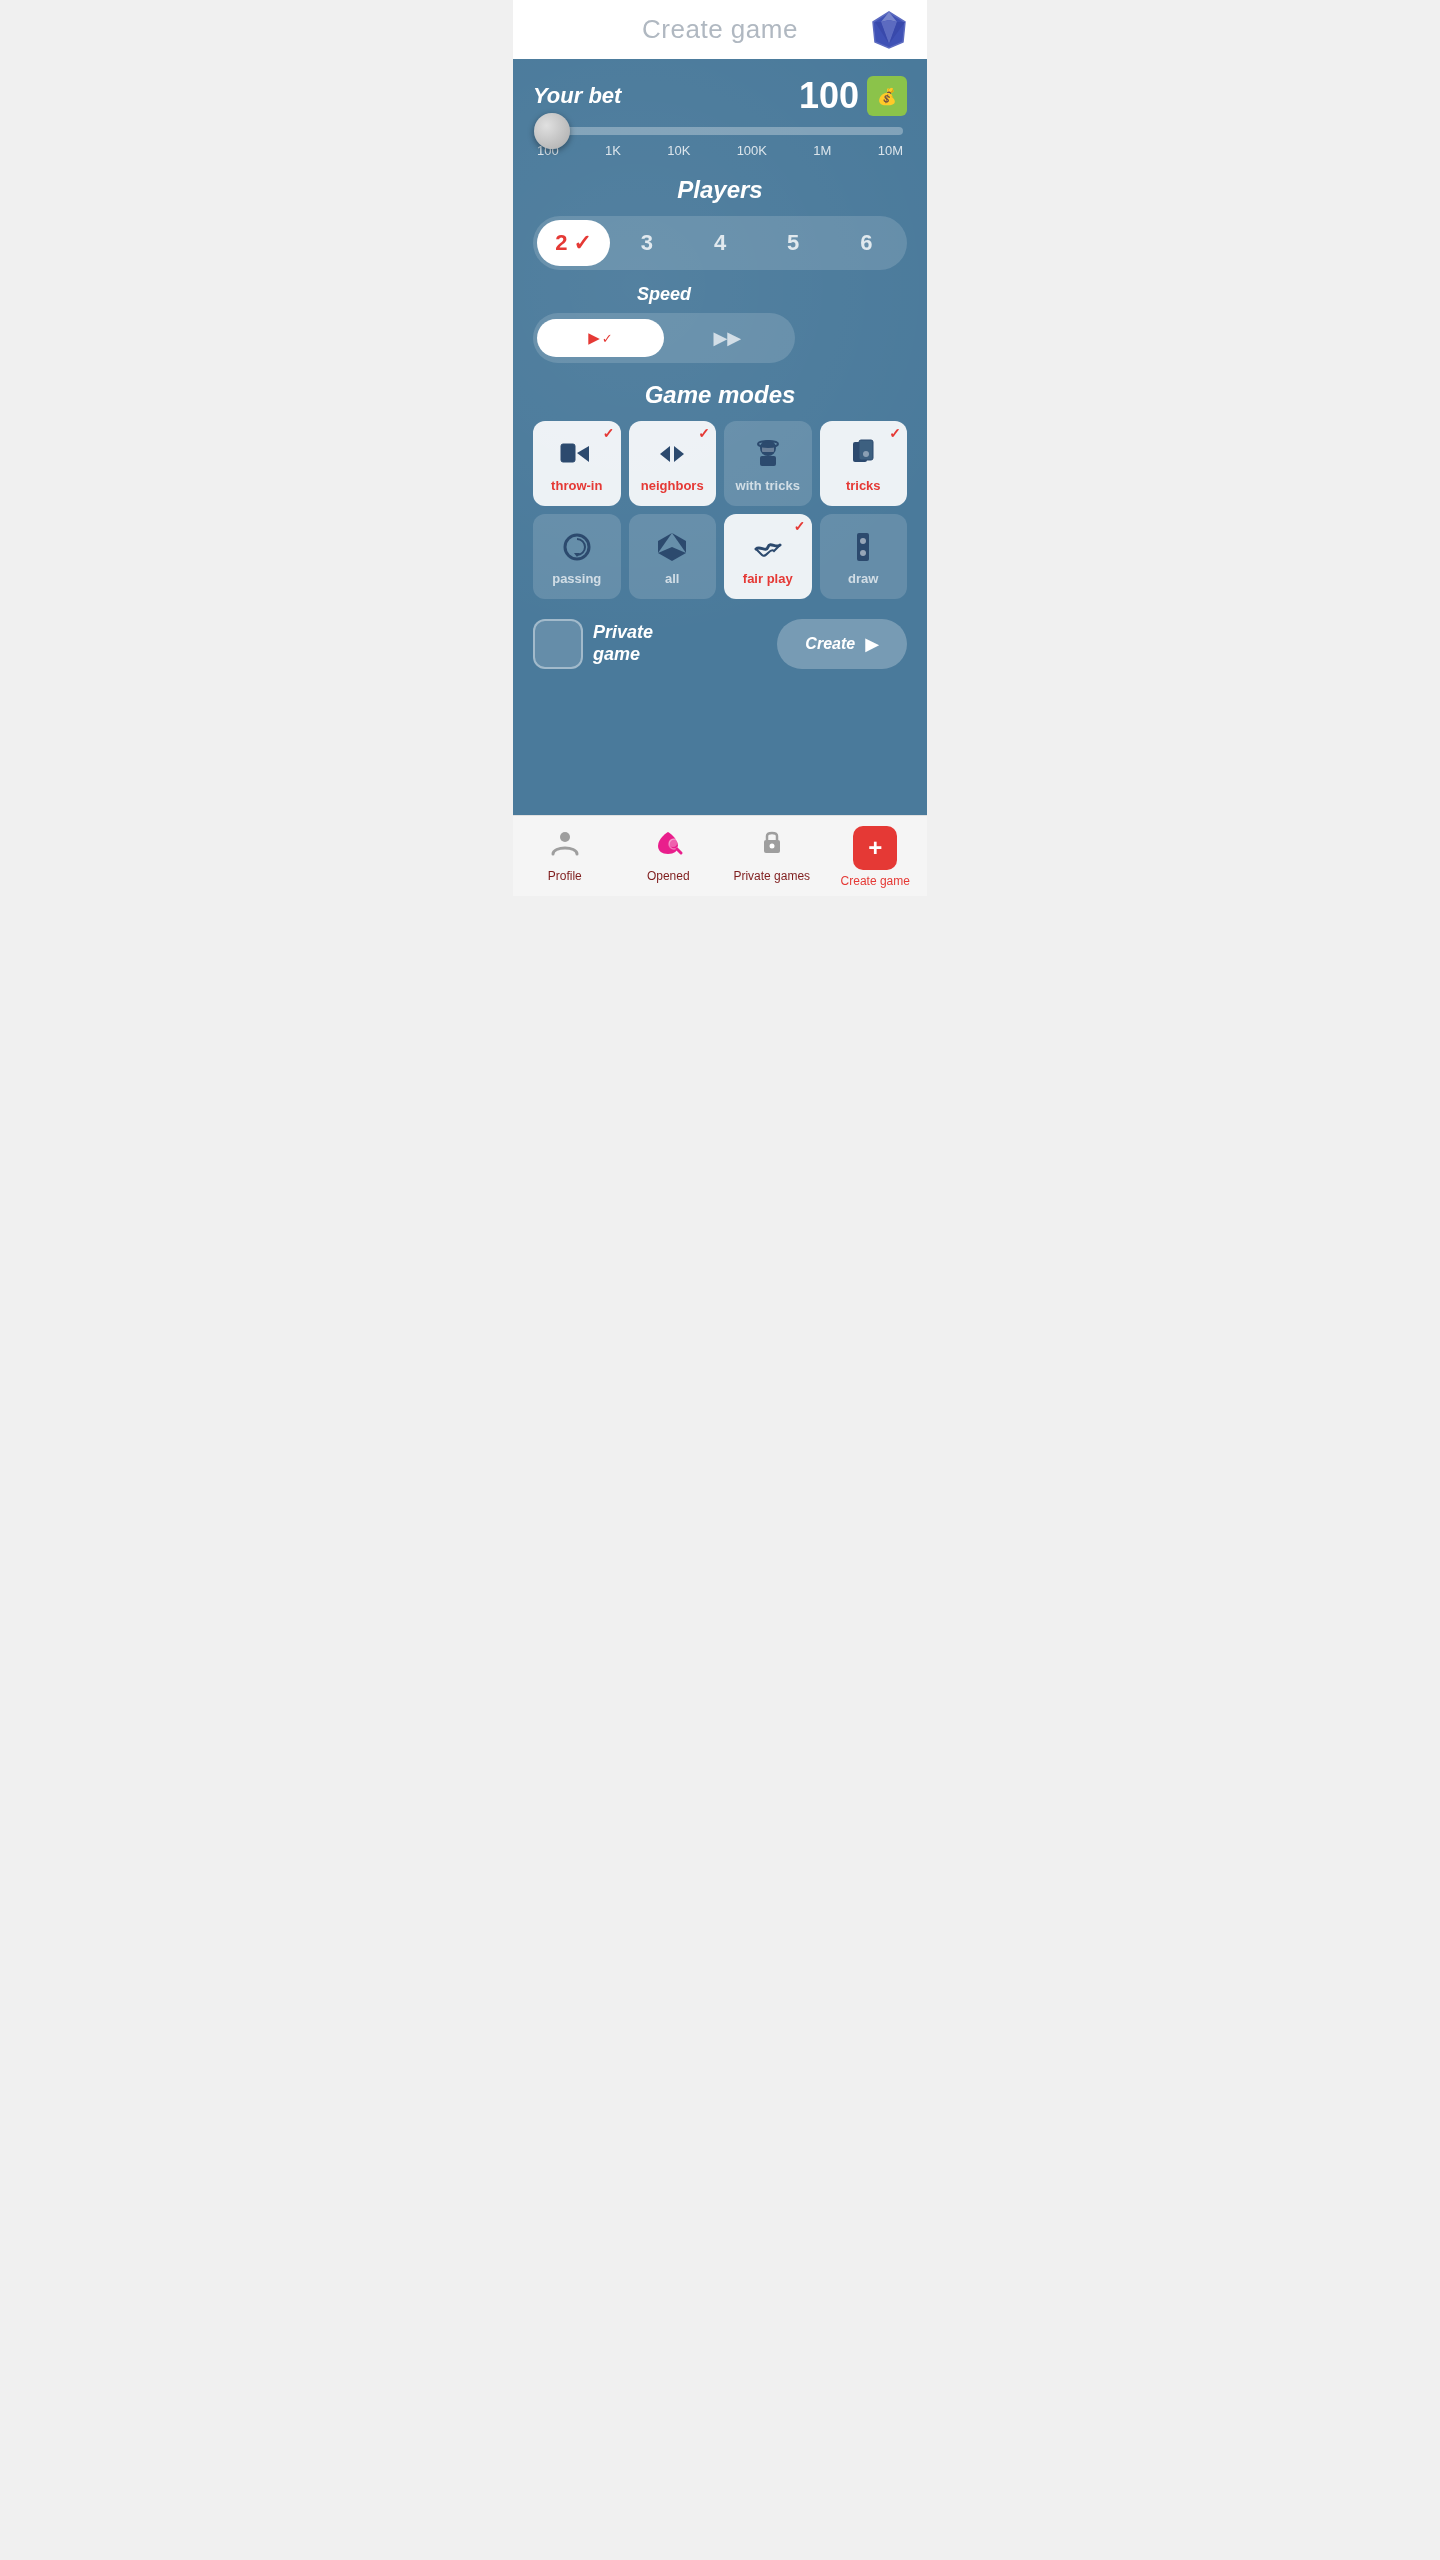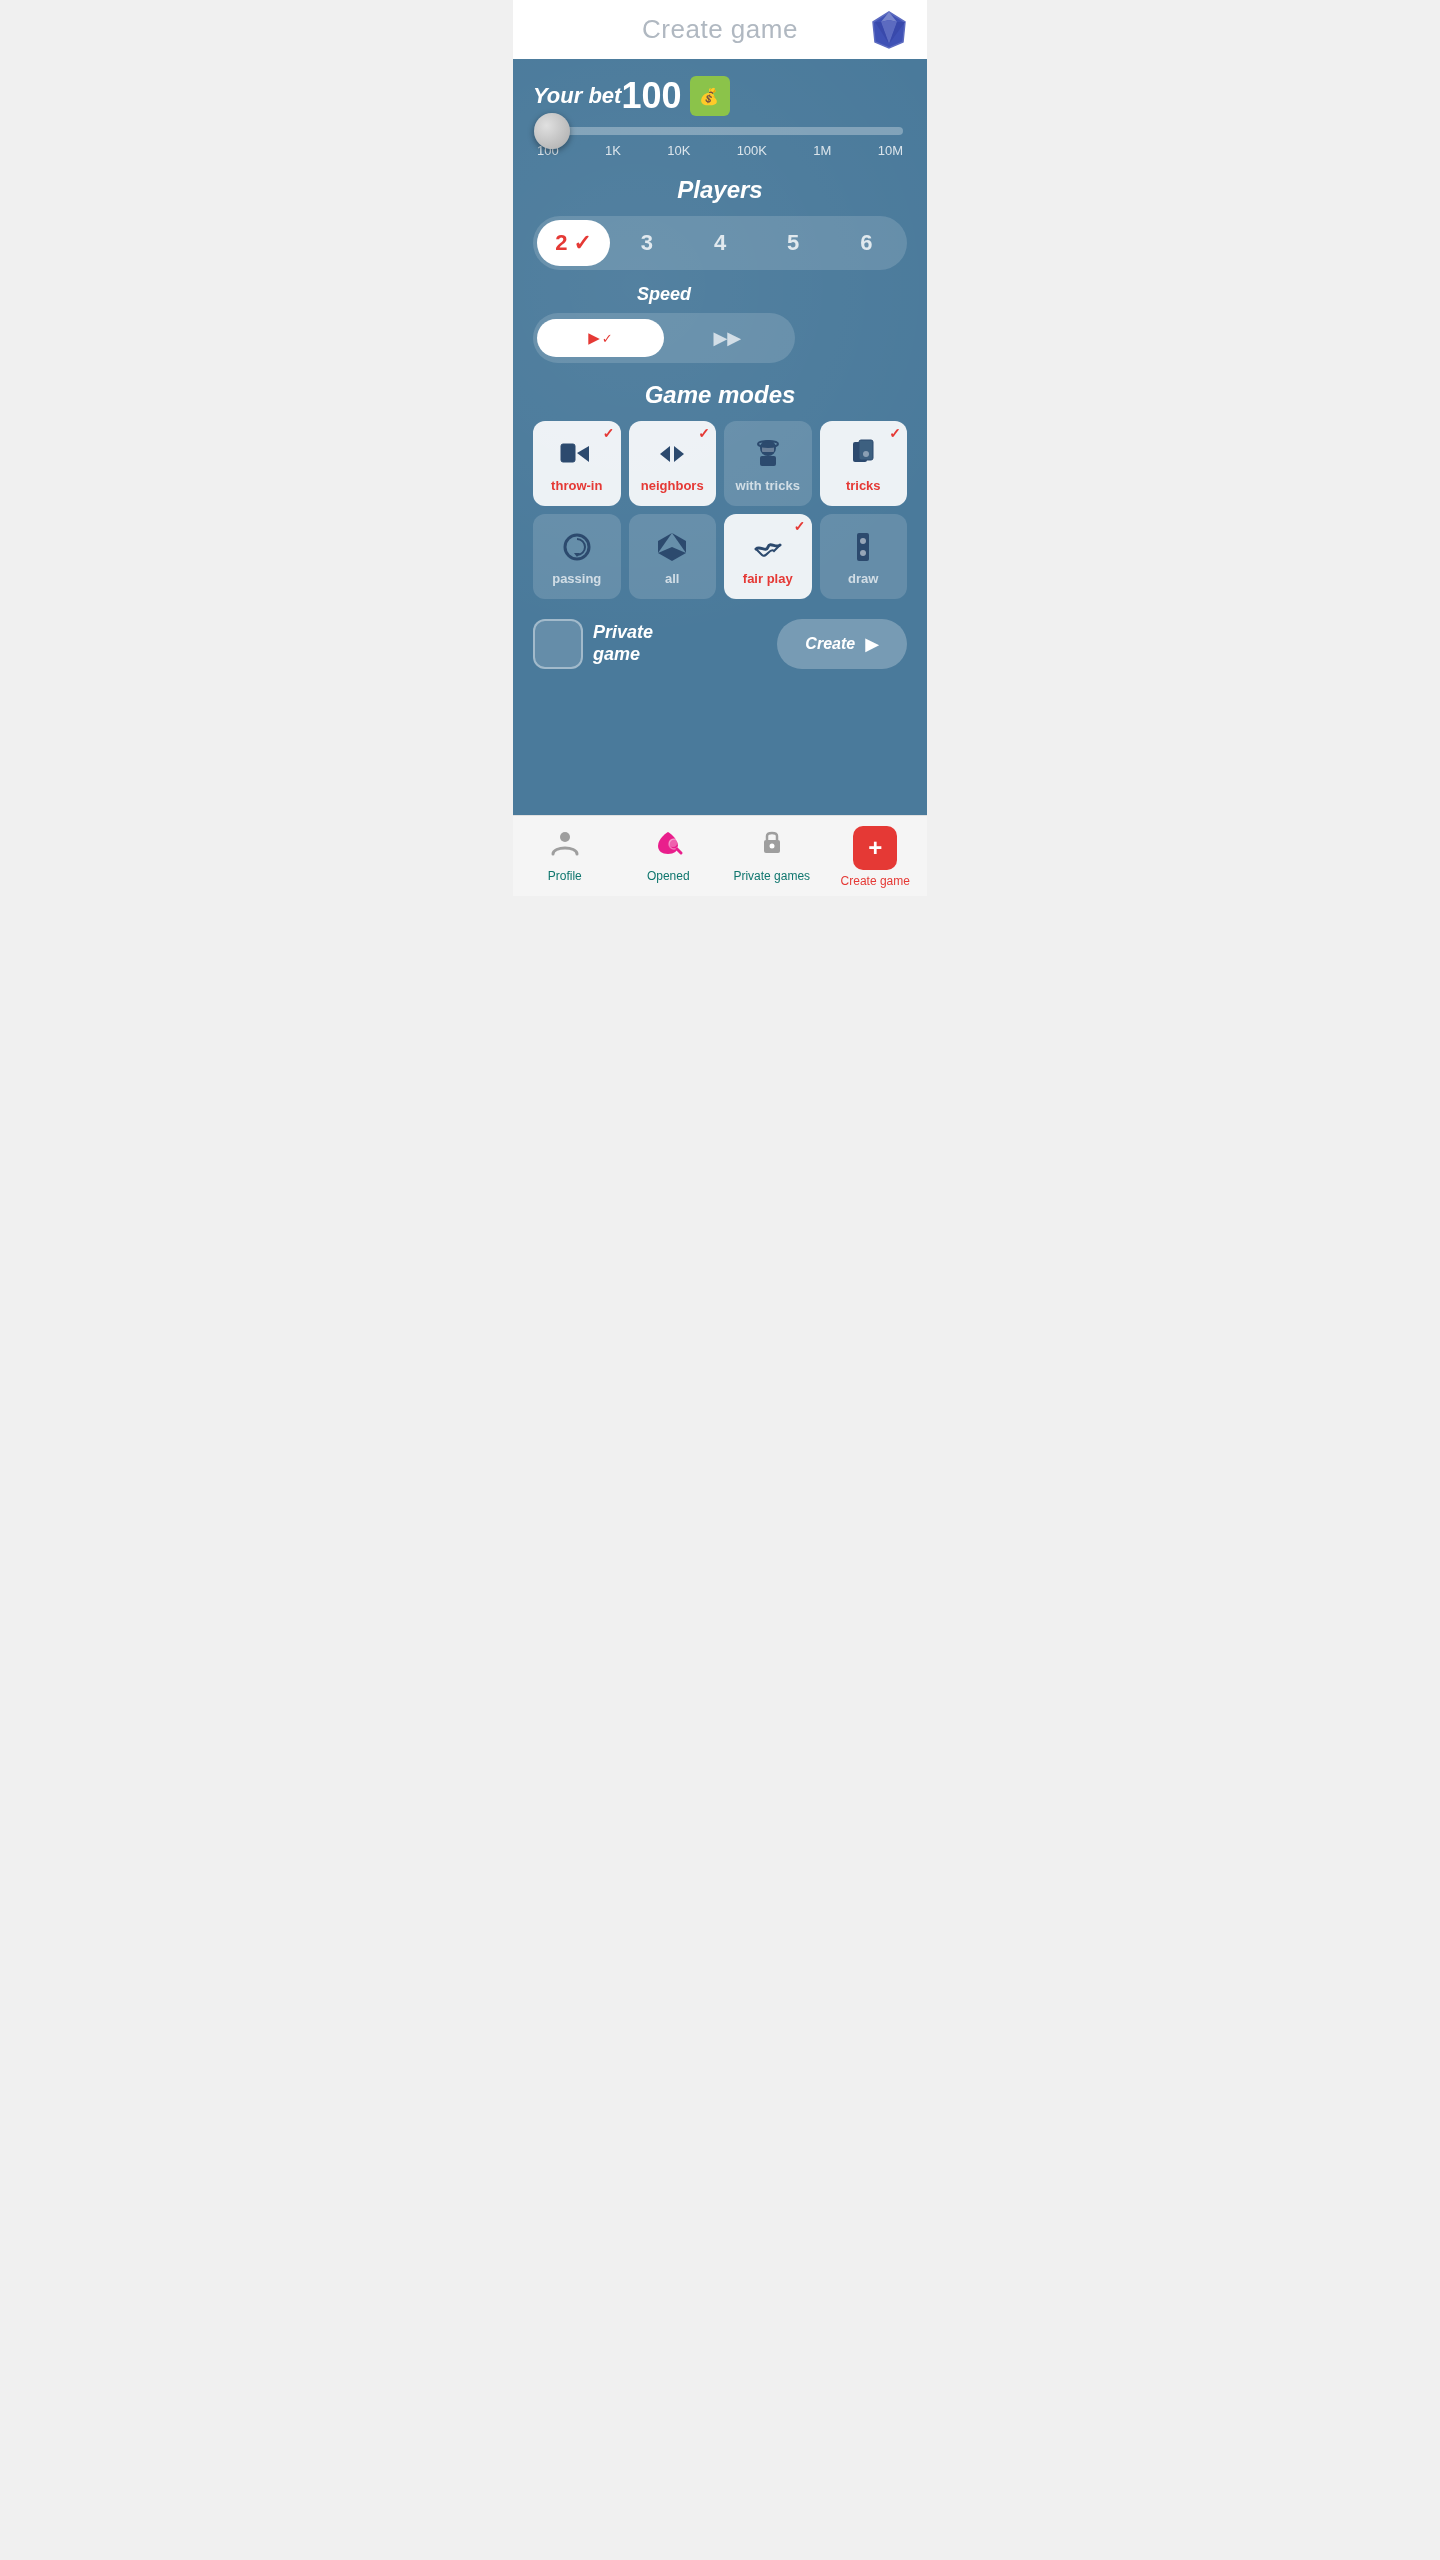--- a/index.html
+++ b/index.html
@@ -53,21 +53,21 @@
       background: #4a7a9b;
       padding: 16px 20px;
       background-image: radial-gradient(circle at 30% 30%, rgba(255,255,255,0.05) 0%, transparent 60%);
     }
     
     .bet-section {
       margin-bottom: 16px;
     }
     .bet-header {
       display: flex;
-      justify-content: flex-start;
+      justify-content: space-between;
       align-items: center;
       margin-bottom: 10px;
     }
     .bet-label {
       font-size: 22px;
       font-style: italic;
       font-weight: bold;
       color: #fff;
     }
     .bet-value-container {
@@ -334,21 +334,21 @@
     }
     .nav-icon {
       font-size: 28px;
       color: #9e9e9e;
     }
     .nav-icon.pink {
       color: #e91e8c;
     }
     .nav-label {
       font-size: 12px;
-      color: #0f766e;
+      color: #7f1d1d;
     }
     .nav-label.red {
       color: #e53935;
     }
     
     .mode-svg {
       width: 40px;
       height: 40px;
       margin-bottom: 4px;
     }

